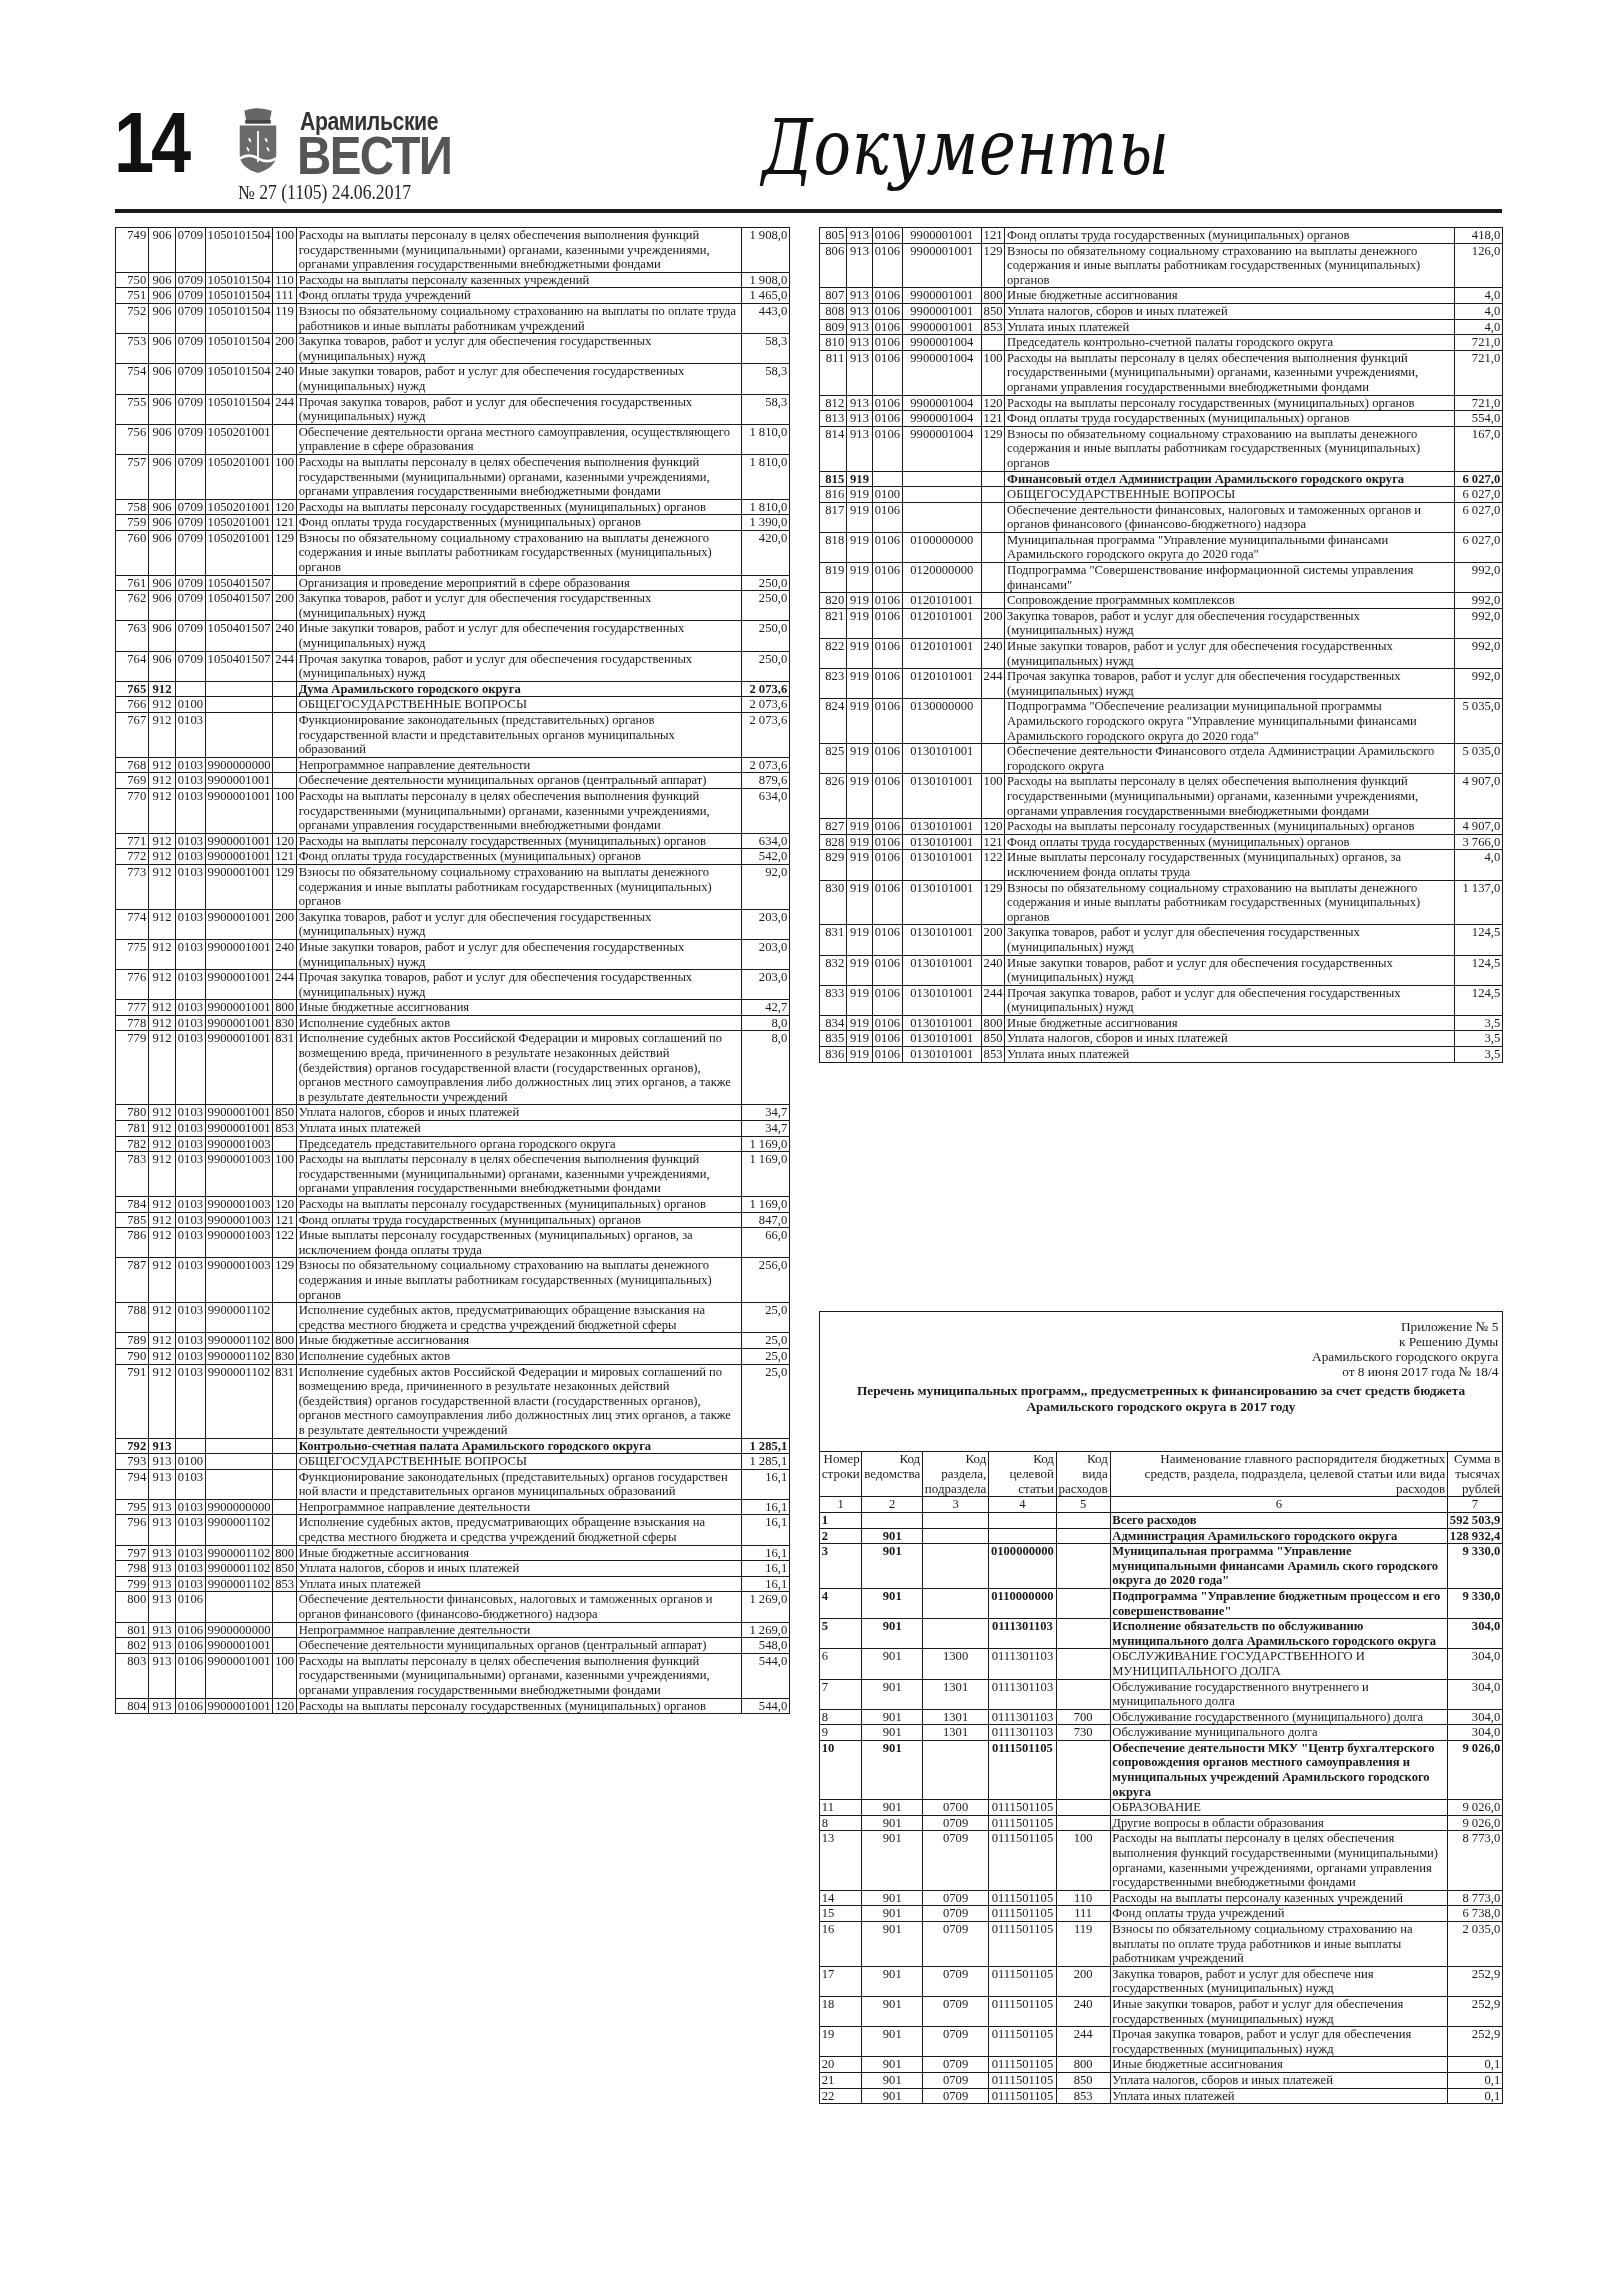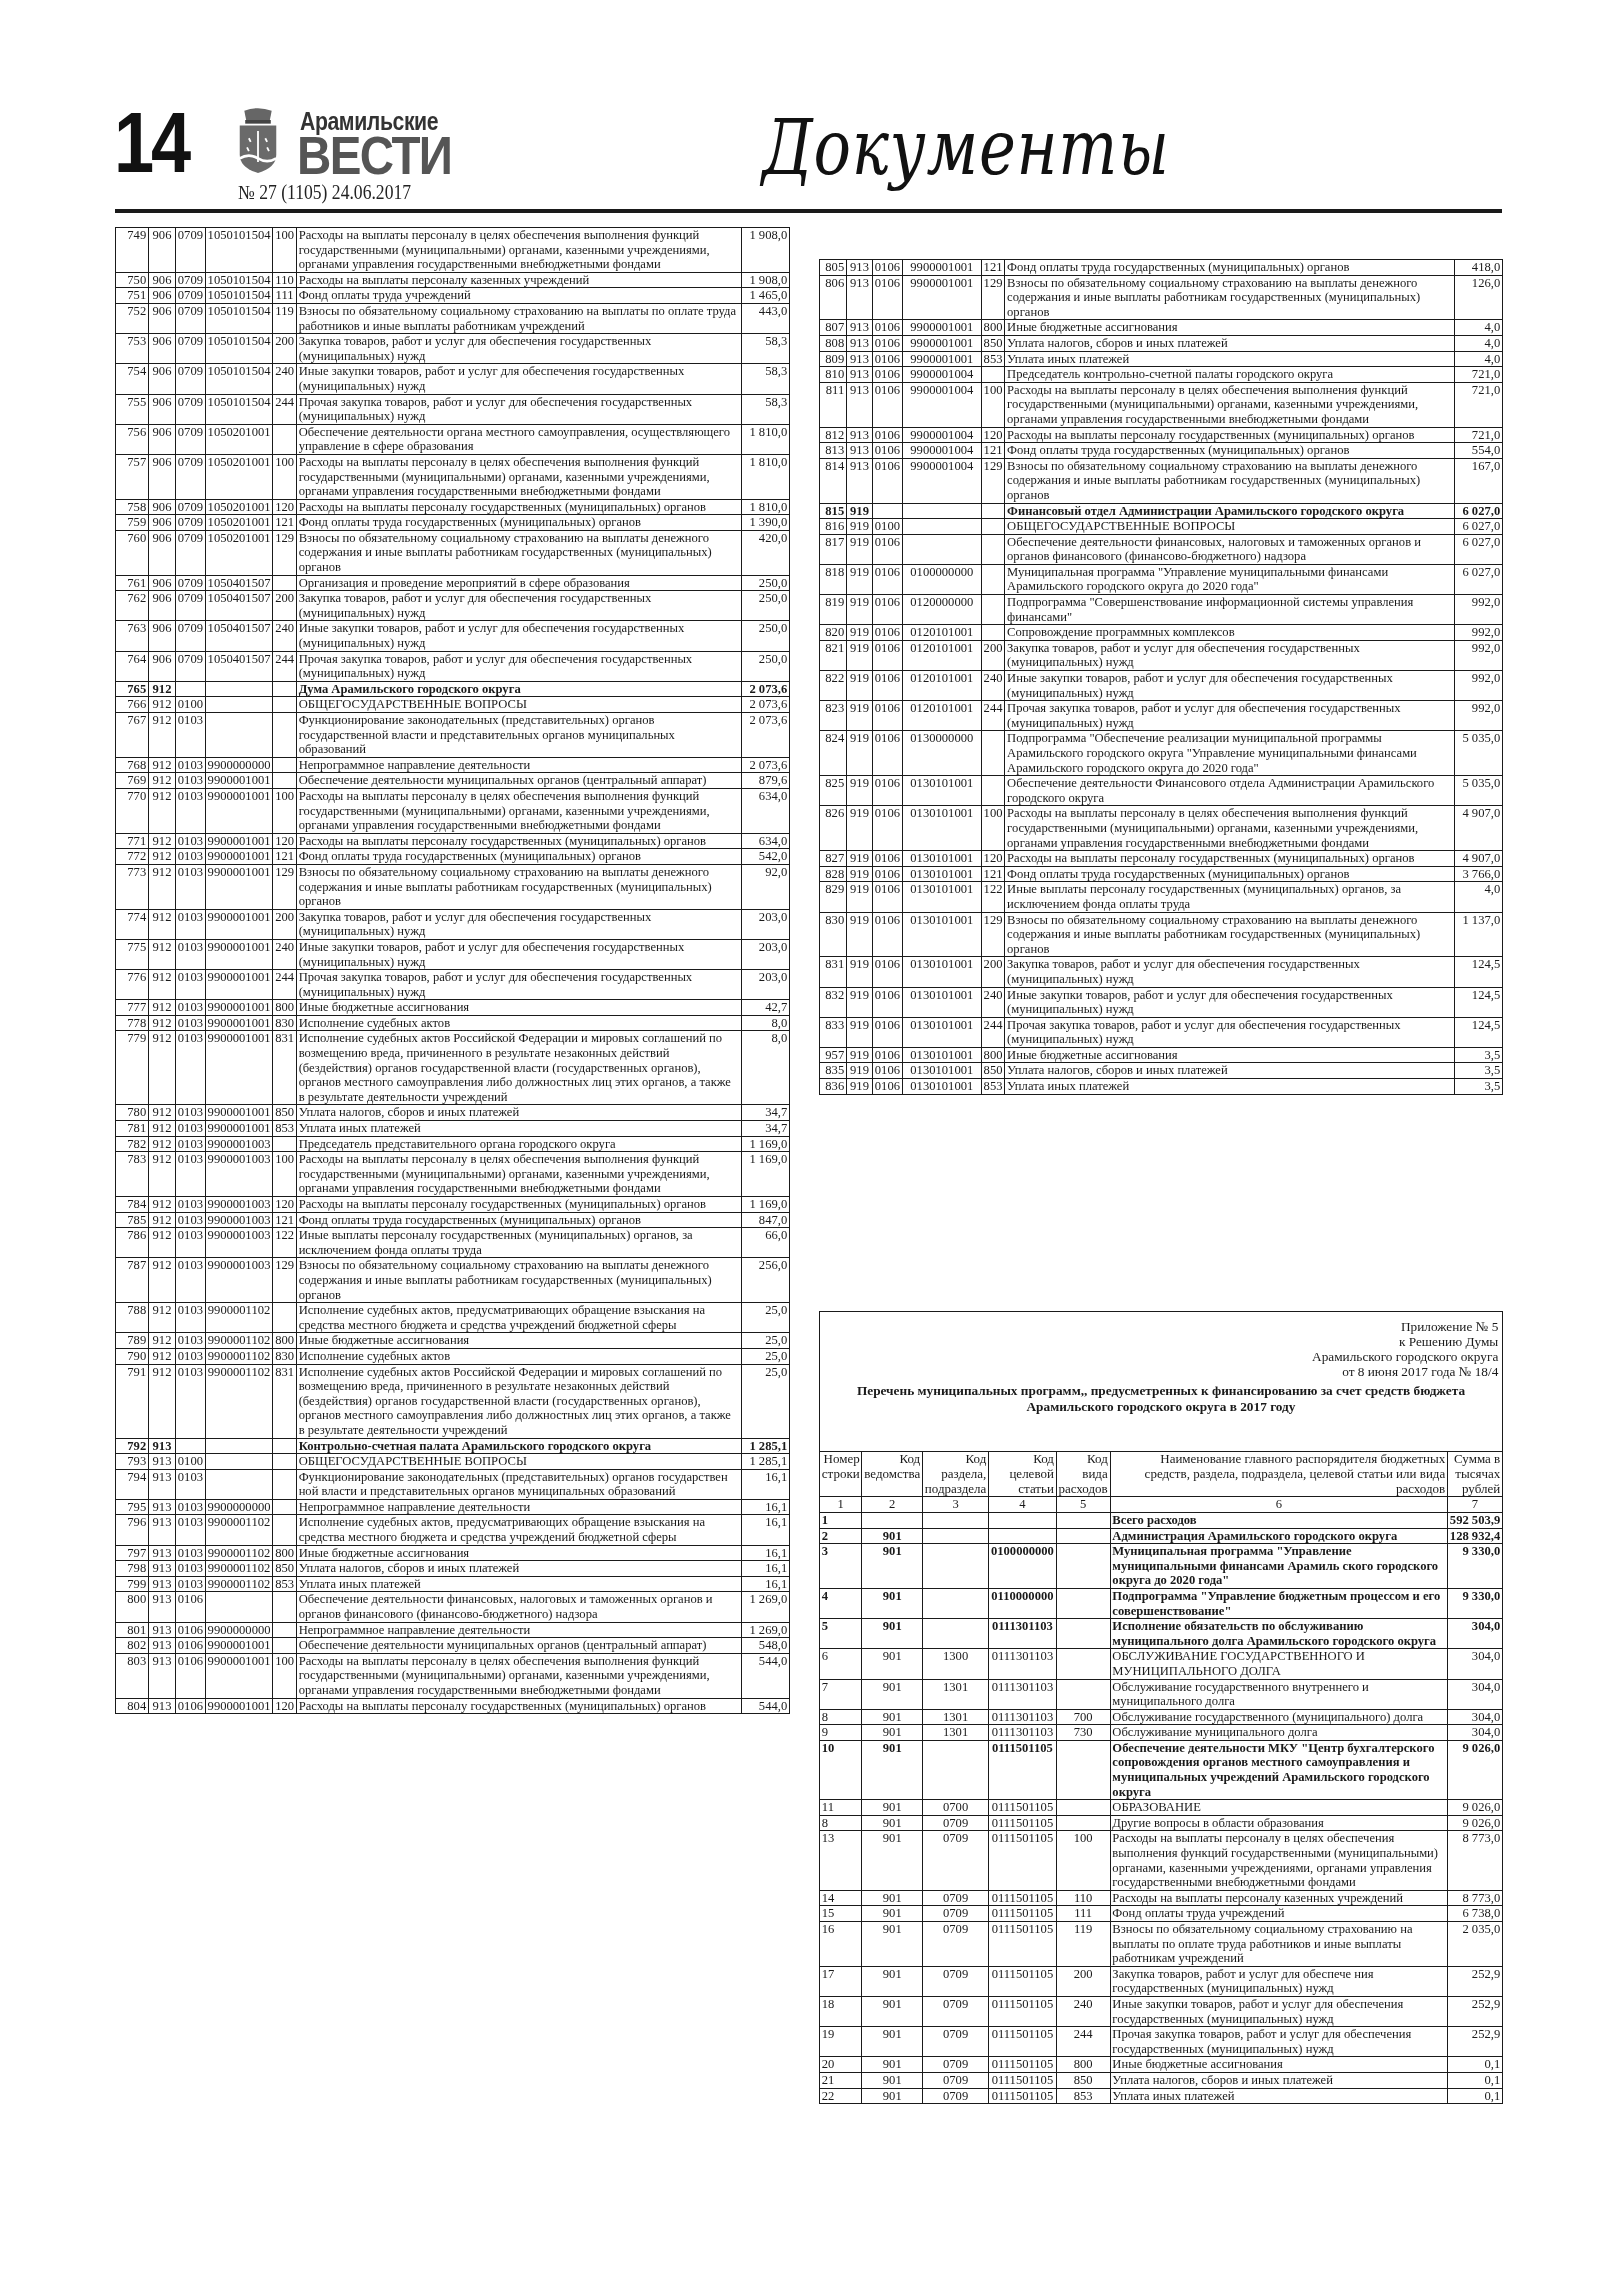--- a/index.html
+++ b/index.html
@@ -18,21 +18,21 @@
                    font-style:italic; font-size:76px; color:#111; letter-spacing:0.9px; transform:scaleX(0.82); transform-origin:left; }
   .rule { position:absolute; left:115px; top:209px; width:1387px; height:3.7px; background:#1a1a1a; }
 
   table.budget { position:absolute; border-collapse:collapse; font-size:12.6px; line-height:14.6px; }
   table.budget td { border:1.5px solid #1a1a1a; padding:0 1.8px; vertical-align:top; }
   table.budget td.c-num { text-align:right; white-space:nowrap; }
   table.budget td.c-n { text-align:right; }
   table.budget td.c-code { text-align:center; }
   table.budget tr.bold td { font-weight:bold; }
   #left-table { left:115px; top:227px; width:675px; }
-  #right-top-table { left:819px; top:227px; width:684px;margin-top:32px; }
+  #right-top-table { left:819px; top:227px; width:684px; }
 
   .appendix-box { position:absolute; left:819px; top:1311px; width:684px; height:140px;
                   border:1.5px solid #1a1a1a; border-bottom:none; box-sizing:border-box; }
   .appendix-note { position:absolute; right:3.7px; top:7.4px; text-align:right; font-size:13.3px; line-height:15px; }
   .appendix-title { position:absolute; left:3.7px; right:3.7px; top:71px; text-align:center; font-weight:bold;
                     font-size:13.3px; line-height:15.7px; }
   #program-table { left:819px; top:1451px; width:684px; }
   #program-table td.hdr { text-align:right; font-size:13px; line-height:14.8px;margin-top:34px; }
   #program-table td.col-num { text-align:center; }
 </style>
@@ -840,21 +840,21 @@
       <tr>
         <td class="c-n">833</td>
         <td class="c-code">919</td>
         <td class="c-code">0106</td>
         <td class="c-code">0130101001</td>
         <td class="c-code">244</td>
         <td class="c-name">Прочая закупка товаров, работ и услуг для обеспечения государственных (муниципальных) нужд</td>
         <td class="c-num">124,5</td>
       </tr>
       <tr>
-        <td class="c-n">957</td>
+        <td class="c-n">834</td>
         <td class="c-code">919</td>
         <td class="c-code">0106</td>
         <td class="c-code">0130101001</td>
         <td class="c-code">800</td>
         <td class="c-name">Иные бюджетные ассигнования</td>
         <td class="c-num">3,5</td>
       </tr>
       <tr>
         <td class="c-n">835</td>
         <td class="c-code">919</td>

